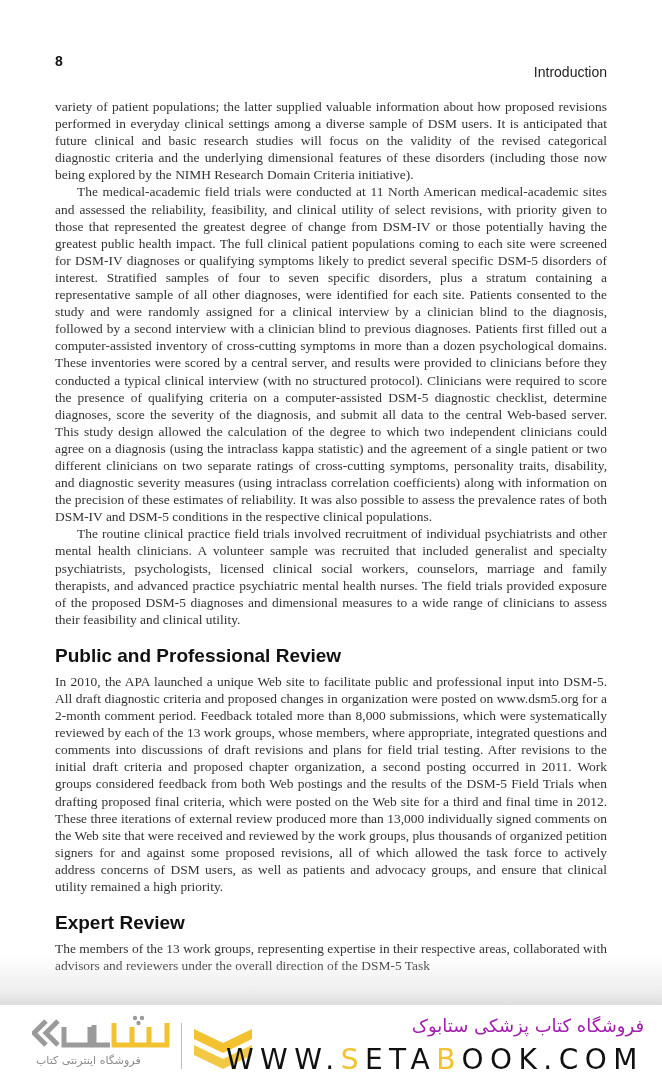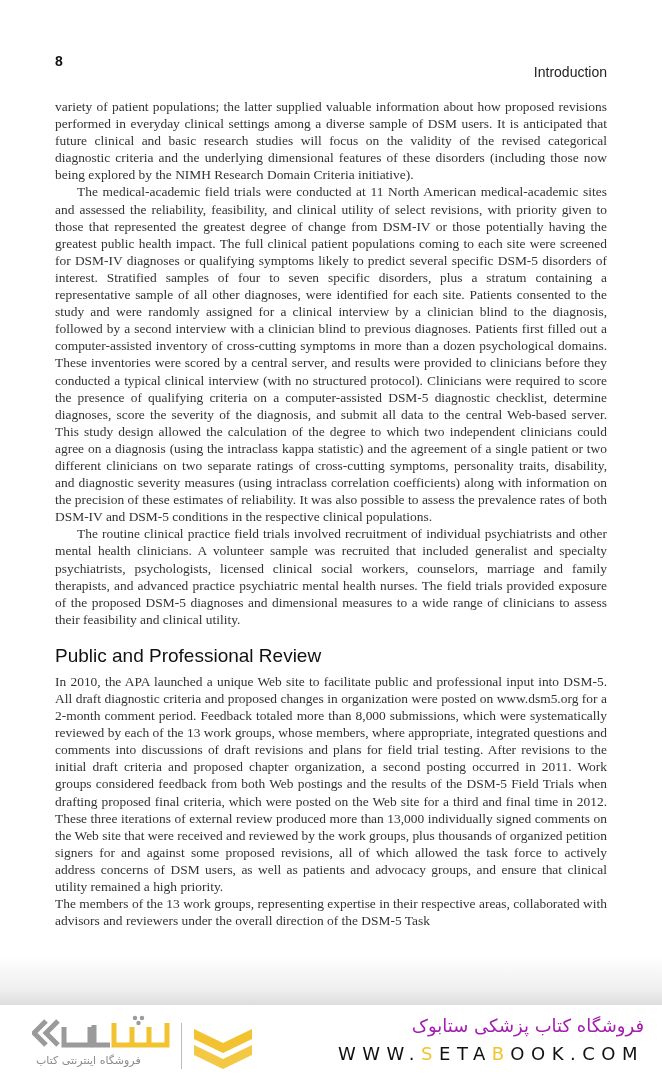--- a/index.html
+++ b/index.html
@@ -17,21 +17,21 @@
   .page-num { position: absolute; left: 0; top: 0; font-size: 14px; font-weight: bold; color: #111; }
   .chapter-name { position: absolute; right: 0; top: 11px; font-size: 14px; color: #222; }
   .body-text {
     position: absolute; left: 55px; top: 98px; width: 552px;
     font-size: 13.45px; line-height: 17.1px; text-align: justify; color: #333;
   }
   .body-text p { margin: 0; }
   .body-text p.indent { text-indent: 22px; }
   .body-text h2 {
     font-family: "Liberation Sans", "DejaVu Sans", sans-serif;
-    font-weight: normal; font-size: 19px; color: #111;
+    font-weight: bold; font-size: 19px; color: #111;
     margin: 17px 0 6px 0; line-height: 22px;
   }
   .fade {
     position: absolute; left: 0; top: 955px; width: 662px; height: 50px;
     background: linear-gradient(to bottom, rgba(255,255,255,0) 0%, rgba(225,225,225,0.55) 70%, rgba(215,215,215,0.85) 100%);
     pointer-events: none;
   }
   .footer { position: absolute; left: 0; top: 1005px; width: 662px; height: 74px; background: #fff; }
   .logo { position: absolute; left: 32px; top: 10px; width: 230px; height: 60px; }
   .logo-word {
@@ -41,40 +41,41 @@
     position: absolute; left: 4px; top: 39px; font-size: 11px; color: #8a8a8a;
     font-family: "DejaVu Sans", sans-serif; direction: rtl;
   }
   .logo-divider { position: absolute; left: 149px; top: 8px; width: 1px; height: 46px; background: #bdbdbd; }
   .logo-chevron { position: absolute; left: 160px; top: 10px; width: 62px; height: 46px; }
   .store-title {
     position: absolute; right: 18px; top: 10px; font-size: 18px; color: #a21caf;
     font-family: "DejaVu Sans", sans-serif; direction: rtl;
   }
   .store-url {
-    position: absolute; right: 18px; top: 38px; font-size: 18px; letter-spacing: 6.5px;
+    position: absolute; right: 18px; top: 38px; font-size: 28px; letter-spacing: 6.5px;
     font-family: "DejaVu Sans", sans-serif; color: #111;
   }
   .store-url .hl { color: #f2c230; }
 </style>
 </head>
 <body>
 
 <div class="page">
   <div class="running-head">
     <span class="page-num">8</span>
     <span class="chapter-name">Introduction</span>
   </div>
 
   <div class="body-text">
     <p>variety of patient populations; the latter supplied valuable information about how proposed revisions performed in everyday clinical settings among a diverse sample of DSM users. It is anticipated that future clinical and basic research studies will focus on the validity of the revised categorical diagnostic criteria and the underlying dimensional features of these disorders (including those now being explored by the NIMH Research Domain Criteria initiative).</p>
     <p class="indent">The medical-academic field trials were conducted at 11 North American medical-academic sites and assessed the reliability, feasibility, and clinical utility of select revisions, with priority given to those that represented the greatest degree of change from DSM-IV or those potentially having the greatest public health impact. The full clinical patient populations coming to each site were screened for DSM-IV diagnoses or qualifying symptoms likely to predict several specific DSM-5 disorders of interest. Stratified samples of four to seven specific disorders, plus a stratum containing a representative sample of all other diagnoses, were identified for each site. Patients consented to the study and were randomly assigned for a clinical interview by a clinician blind to the diagnosis, followed by a second interview with a clinician blind to previous diagnoses. Patients first filled out a computer-assisted inventory of cross-cutting symptoms in more than a dozen psychological domains. These inventories were scored by a central server, and results were provided to clinicians before they conducted a typical clinical interview (with no structured protocol). Clinicians were required to score the presence of qualifying criteria on a computer-assisted DSM-5 diagnostic checklist, determine diagnoses, score the severity of the diagnosis, and submit all data to the central Web-based server. This study design allowed the calculation of the degree to which two independent clinicians could agree on a diagnosis (using the intraclass kappa statistic) and the agreement of a single patient or two different clinicians on two separate ratings of cross-cutting symptoms, personality traits, disability, and diagnostic severity measures (using intraclass correlation coefficients) along with information on the precision of these estimates of reliability. It was also possible to assess the prevalence rates of both DSM-IV and DSM-5 conditions in the respective clinical populations.</p>
     <p class="indent">The routine clinical practice field trials involved recruitment of individual psychiatrists and other mental health clinicians. A volunteer sample was recruited that included generalist and specialty psychiatrists, psychologists, licensed clinical social workers, counselors, marriage and family therapists, and advanced practice psychiatric mental health nurses. The field trials provided exposure of the proposed DSM-5 diagnoses and dimensional measures to a wide range of clinicians to assess their feasibility and clinical utility.</p>
     <h2>Public and Professional Review</h2>
     <p>In 2010, the APA launched a unique Web site to facilitate public and professional input into DSM-5. All draft diagnostic criteria and proposed changes in organization were posted on www.dsm5.org for a 2-month comment period. Feedback totaled more than 8,000 submissions, which were systematically reviewed by each of the 13 work groups, whose members, where appropriate, integrated questions and comments into discussions of draft revisions and plans for field trial testing. After revisions to the initial draft criteria and proposed chapter organization, a second posting occurred in 2011. Work groups considered feedback from both Web postings and the results of the DSM-5 Field Trials when drafting proposed final criteria, which were posted on the Web site for a third and final time in 2012. These three iterations of external review produced more than 13,000 individually signed comments on the Web site that were received and reviewed by the work groups, plus thousands of organized petition signers for and against some proposed revisions, all of which allowed the task force to actively address concerns of DSM users, as well as patients and advocacy groups, and ensure that clinical utility remained a high priority.</p>
+    <h2>Expert Review</h2>
     <p>The members of the 13 work groups, representing expertise in their respective areas, collaborated with advisors and reviewers under the overall direction of the DSM-5 Task</p>
   </div>
   <div class="fade"></div>
 </div>
 
 <div class="footer">
   <div class="logo">
     <svg class="logo-word" viewBox="0 0 140 38">
 
       <path d="M14 6 L2 18 L14 30" fill="none" stroke="#9a9a9a" stroke-width="5"></path>

